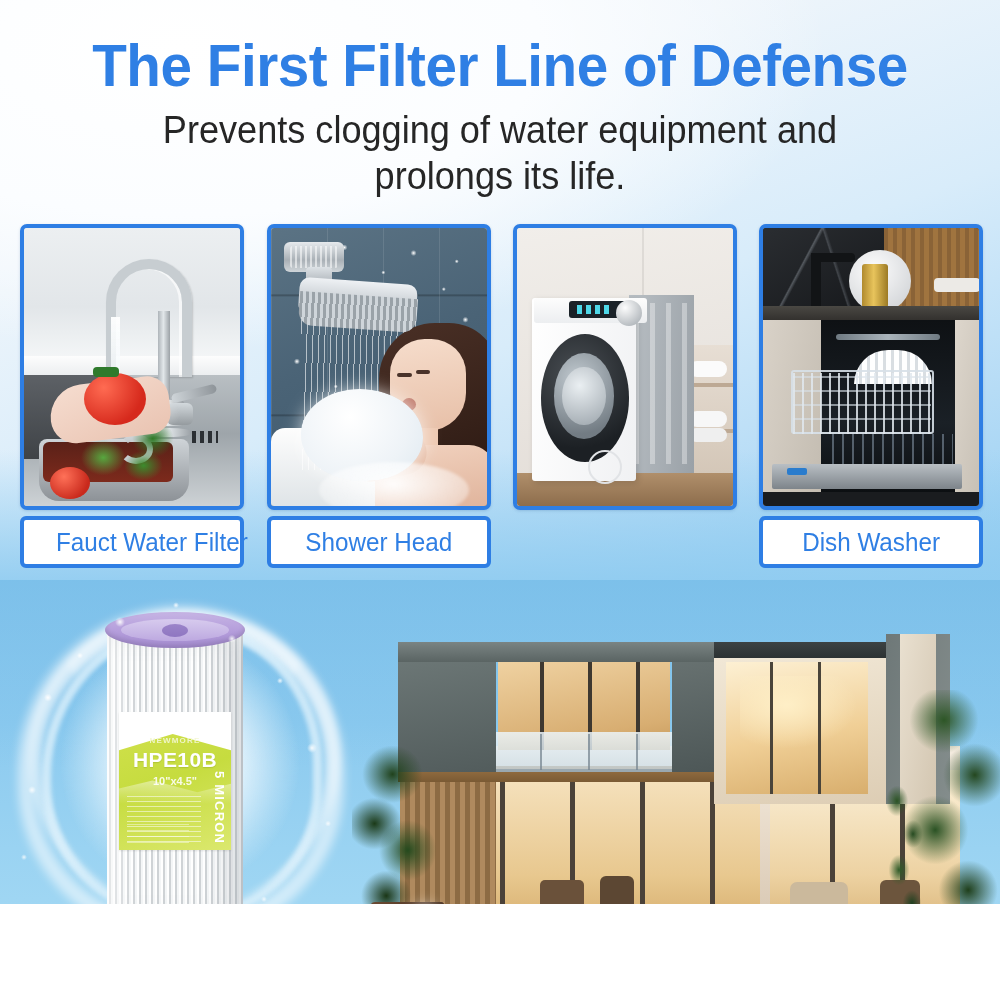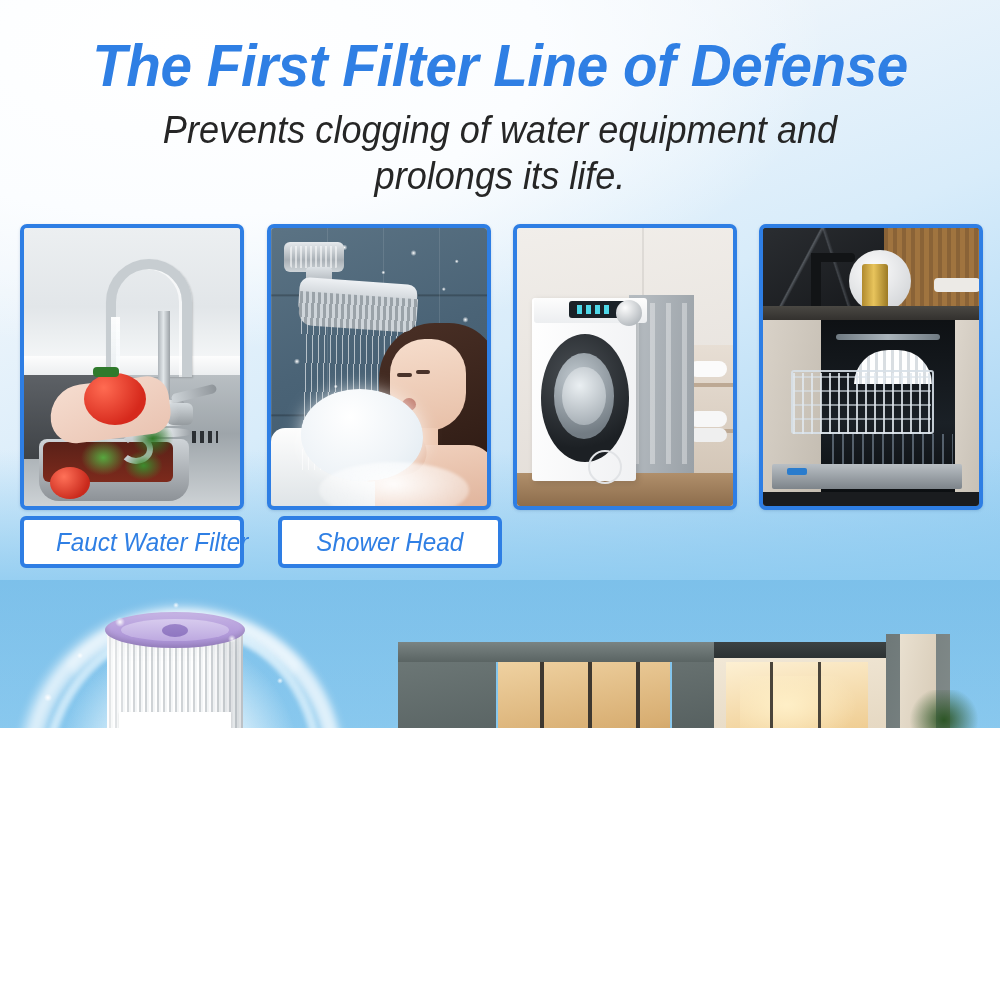--- a/index.html
+++ b/index.html
@@ -4,21 +4,21 @@
 <style>
   * { margin:0; padding:0; box-sizing:border-box; }
   html,body { width:1000px; height:1000px; }
   body {
     font-family:"Liberation Sans", sans-serif;
     position:relative; overflow:hidden;
     background:#ffffff;
   }
 
   
-  #canvas { position:absolute; inset:0; width:1000px; height:728px; overflow:hidden;font-style:italic; }
+  #canvas { position:absolute; inset:0; width:1000px; height:904px; overflow:hidden; }
 
   
   .top-bg {
     position:absolute; left:0; top:0; width:1000px; height:600px;
     background:
       radial-gradient(ellipse 900px 420px at 18% 8%, #ffffff 0%, #fbfdff 40%, rgba(255,255,255,0) 72%),
       linear-gradient(160deg, #f7f9fb 0%, #eef5fb 28%, #d8ecfa 55%, #b6dcf6 78%, #93cdf2 100%);
   }
   .top-bg::after{
     content:""; position:absolute; left:0; bottom:0; width:100%; height:150px;
@@ -47,21 +47,21 @@
           border:4px solid #2e7ee4; border-radius:7px; overflow:hidden;
           background:#cfd6da; box-shadow:0 1px 3px rgba(40,90,150,.22); }
   .card.c1 { left:20px; }  .card.c2 { left:267px; }
   .card.c3 { left:513px; } .card.c4 { left:759px; }
 
   .photo { position:absolute; inset:0; overflow:hidden; }
 
   .label-box { position:absolute; top:516px; width:224px; height:52px;
                border:4px solid #2e7ee4; border-radius:6px; background:#ffffff;
                display:flex; align-items:center; justify-content:center; }
-  .label-box.c1{left:20px;padding-left:40px;} .label-box.c2{left:278px;}
+  .label-box.c1{left:20px;padding-left:40px;} .label-box.c2{left:267px;}
   .label-box.c3{left:513px;} .label-box.c4{left:759px;}
   .label-box span { font-size:25px; color:#2f7fe4; font-weight:400; white-space:nowrap;
                     transform:scaleX(0.97); }
 
   
   .p1-wall{position:absolute;left:0;top:0;width:100%;height:47%;
     background:linear-gradient(180deg,#eceff1 0%,#e2e6e9 60%,#f4f6f7 100%);}
   .p1-counter{position:absolute;left:0;top:46%;width:100%;height:8%;
     background:linear-gradient(180deg,#fdfdfd,#e9ecee);}
   .p1-sink{position:absolute;left:0;top:53%;width:100%;height:47%;
@@ -532,20 +532,23 @@
           <div class="p4-dbadge"></div>
       </div>
     </div>
 
     <div class="label-box c1">
       <span>Fauct Water Filter</span>
     </div>
     <div class="label-box c2">
       <span>Shower Head</span>
     </div>
+    <div class="label-box c4">
+      <span>Dish Washer</span>
+    </div>
   </div>
 
   <div class="bottom">
     <div class="sky-deep"></div>
 
     <div class="house">
       <div class="h-grass"></div>
       <div class="h-pool"></div>
         <div class="h-poolrefl"></div>
         <div class="h-deck"></div>

